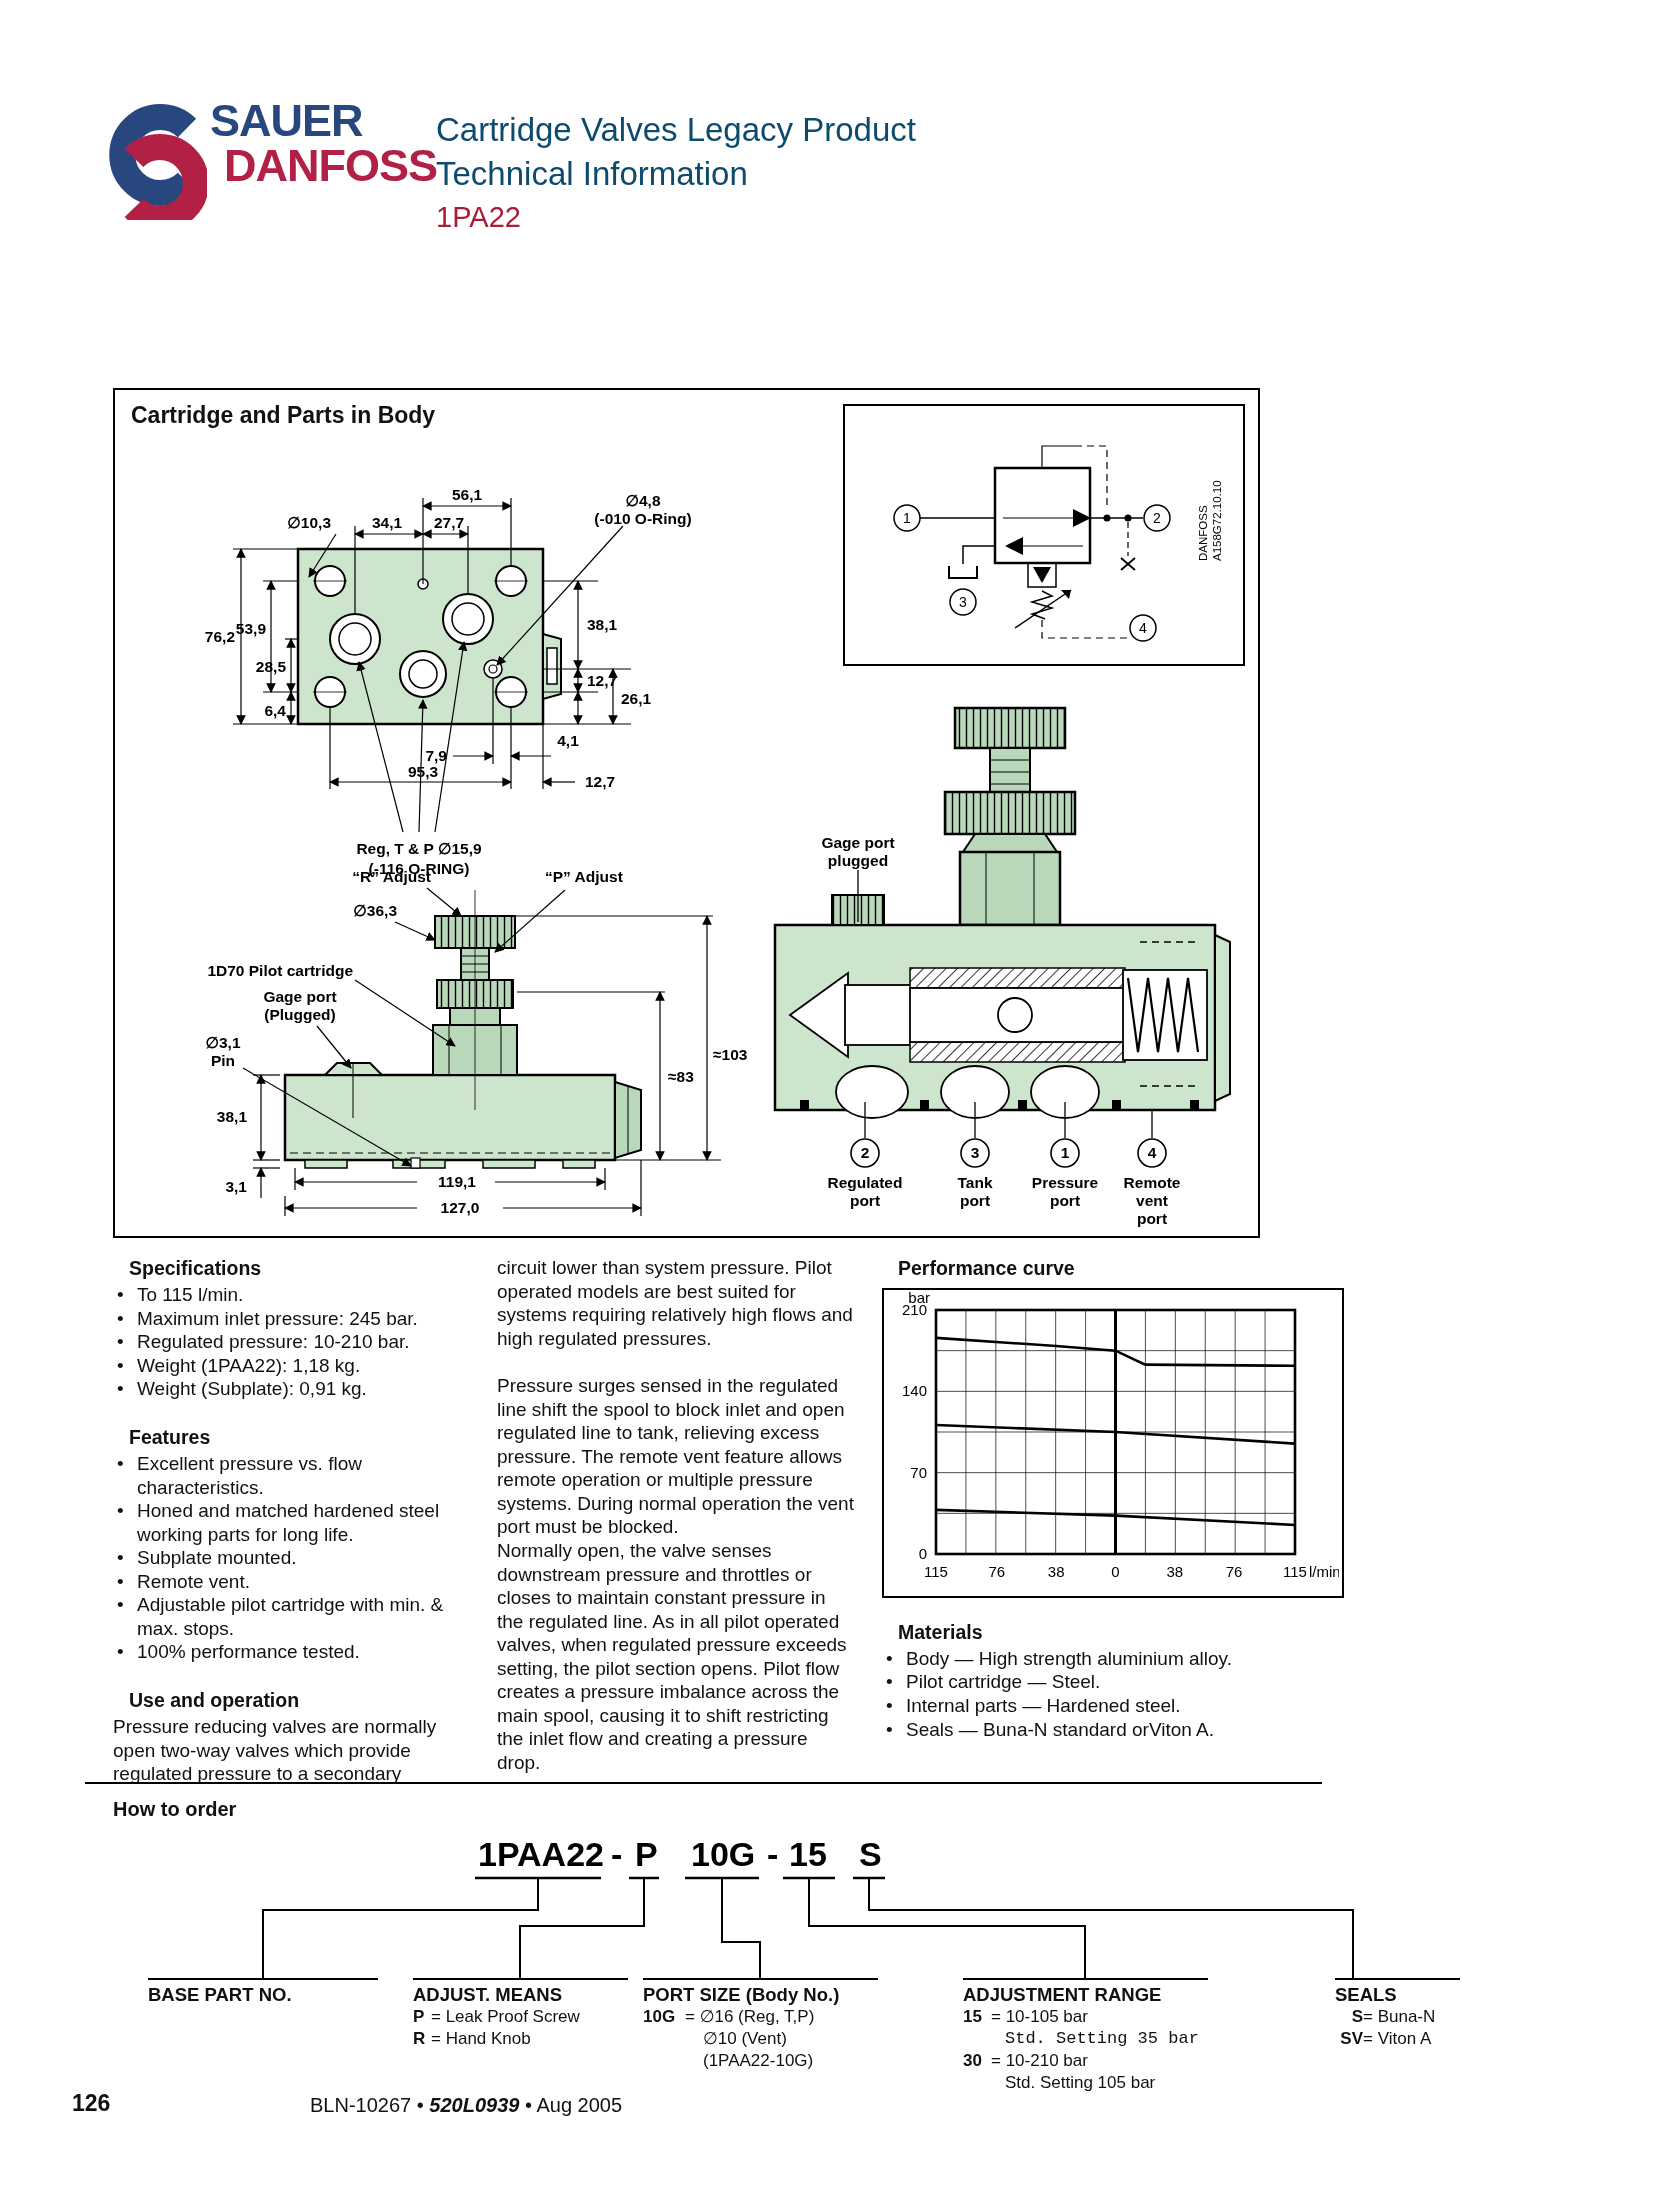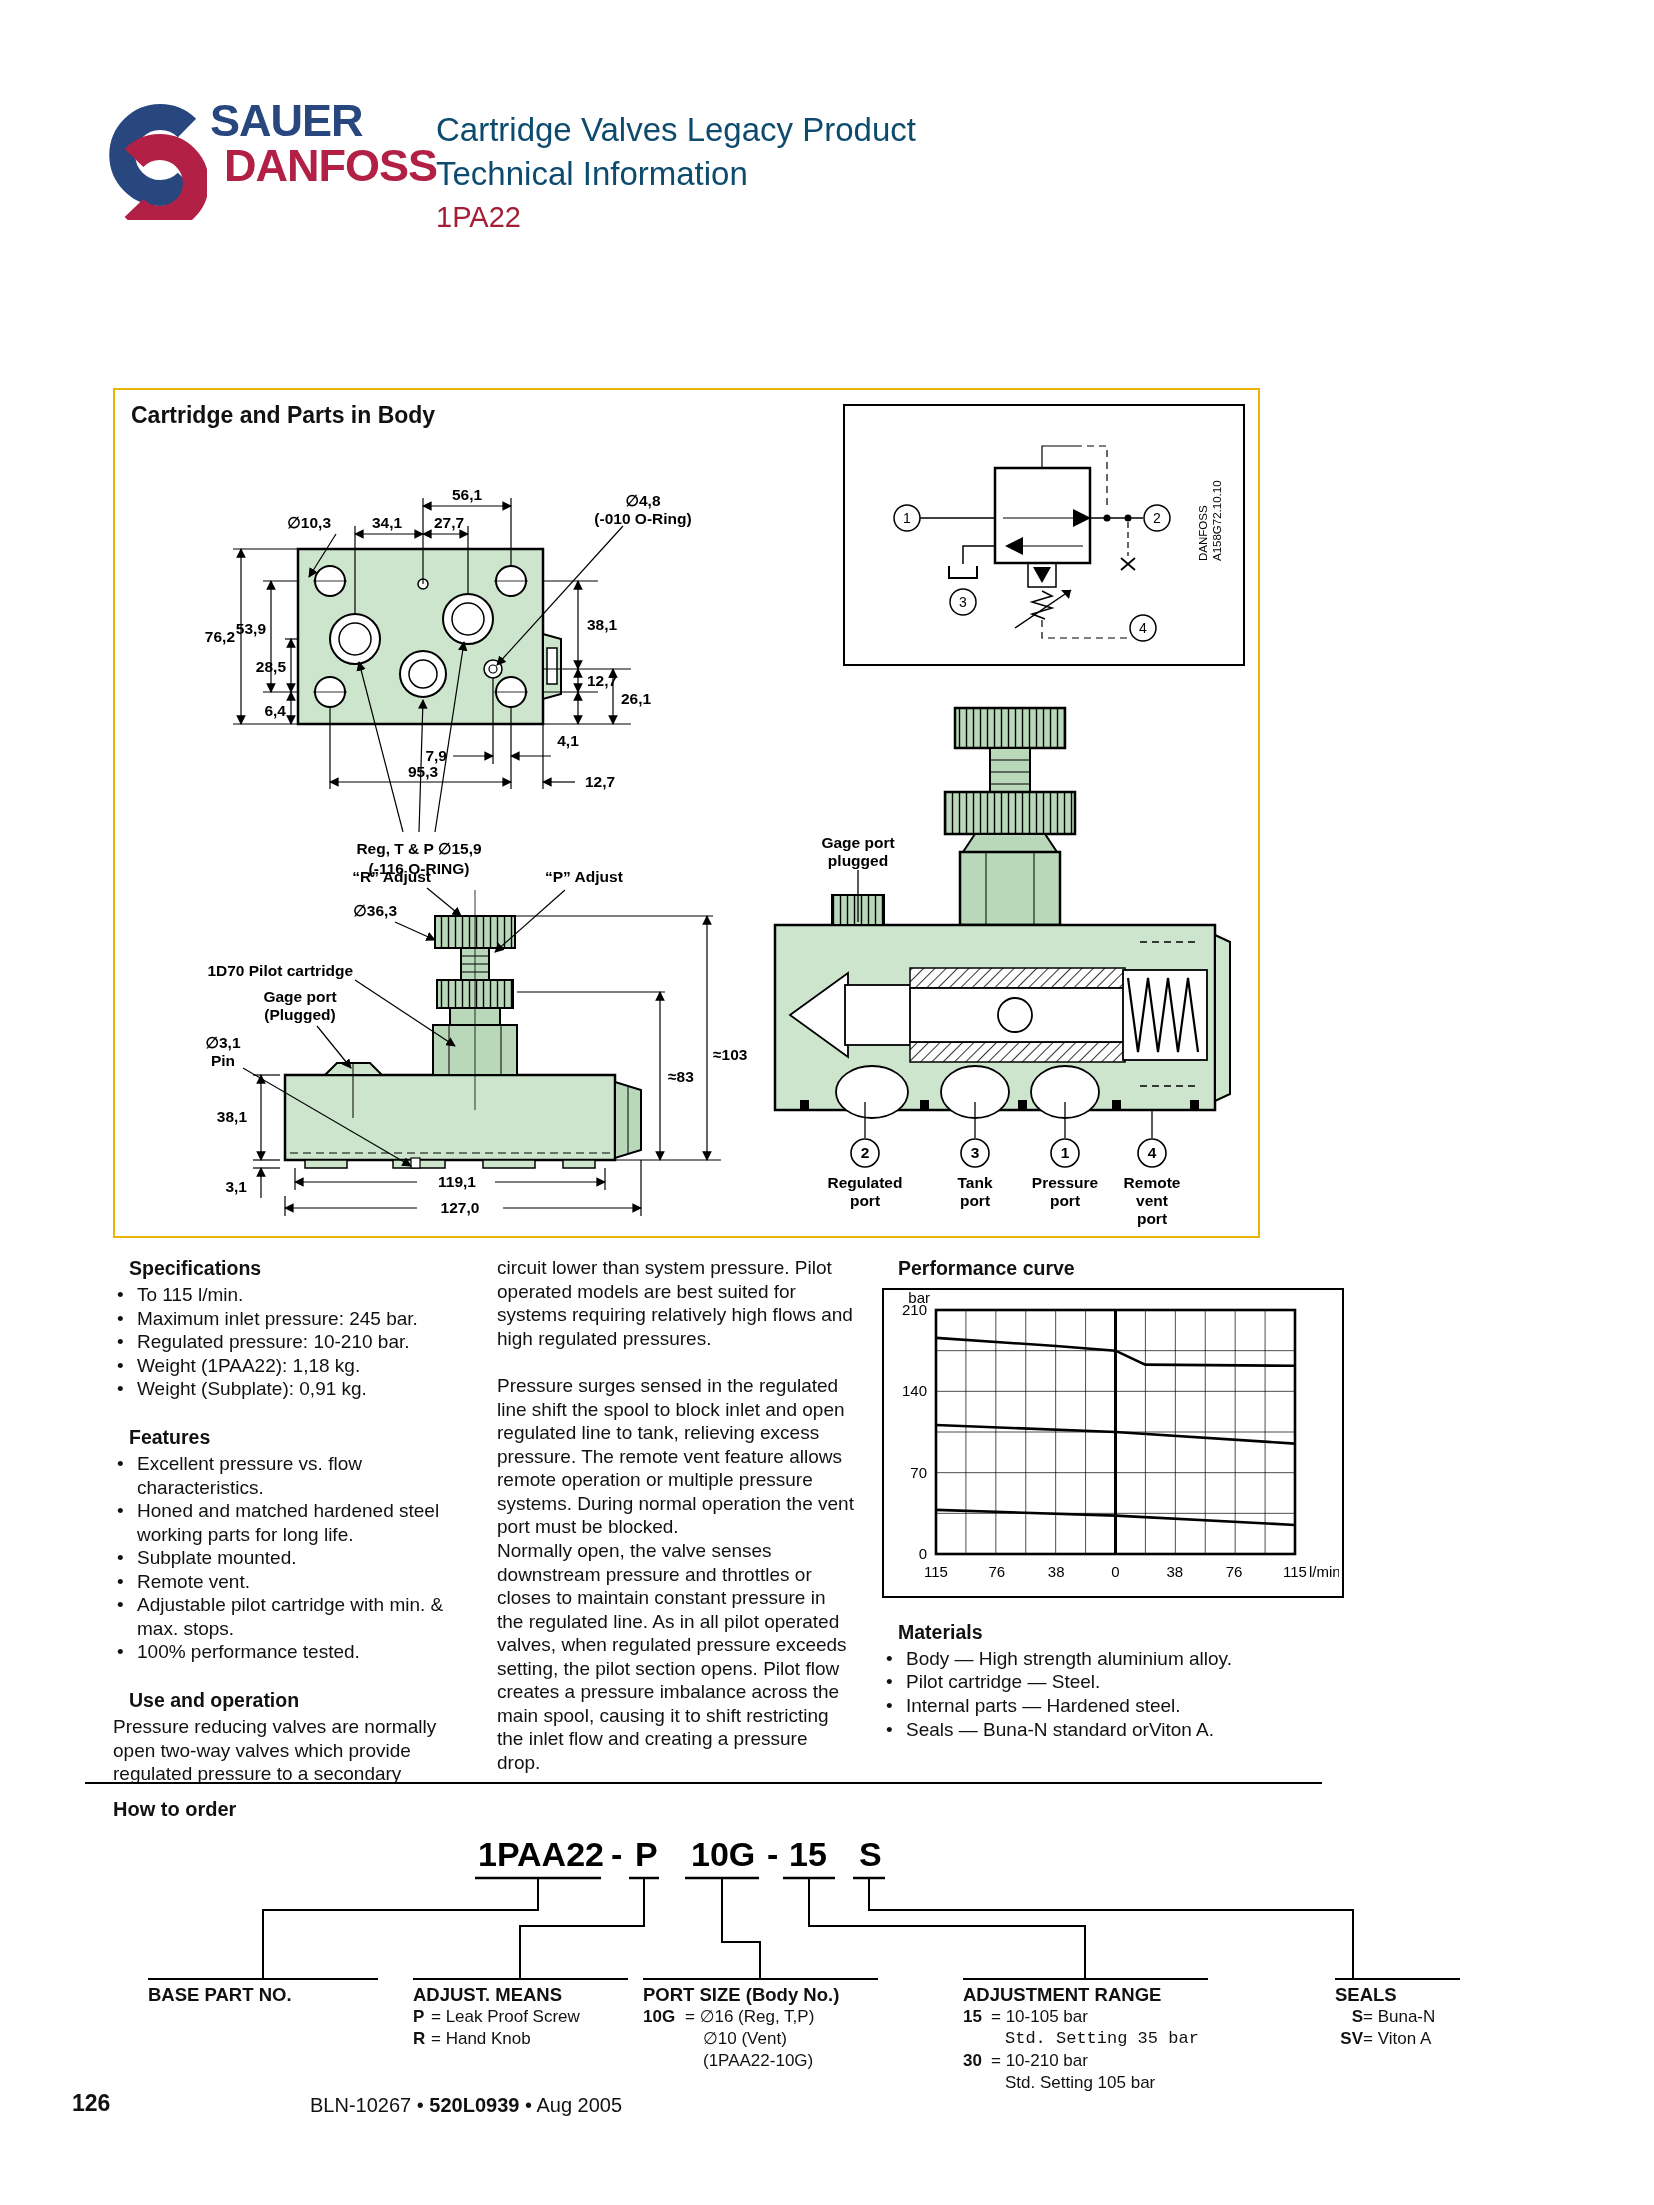--- a/index.html
+++ b/index.html
@@ -7,21 +7,21 @@
   .abs{position:absolute;}
   
   #logo{left:92px;top:98px;width:330px;height:125px;}
   #logo-text{position:absolute;left:118px;top:2px;line-height:0.95;}
   .logo-w1{font-size:45px;font-weight:800;color:#27477e;letter-spacing:-1px;display:block;}
   .logo-w2{font-size:45px;font-weight:800;color:#b22045;letter-spacing:-1px;display:block;margin-left:14px;margin-top:2px;}
   #title-block{left:436px;top:108px;}
   .doc-title{font-size:33px;color:#0c4a6e;line-height:1.32;font-weight:400;}
   .doc-code{font-size:29px;color:#a41e35;margin-top:6px;font-weight:400;}
   
-  #drawing-box{left:113px;top:388px;width:1143px;height:846px;border:2px solid #eab308;}
+  #drawing-box{left:113px;top:388px;width:1143px;height:846px;border:2px solid #000000;}
   #drawing-title{position:absolute;left:16px;top:12px;font-size:23px;font-weight:bold;}
   #schematic-frame{position:absolute;left:728px;top:14px;width:398px;height:258px;border:2px solid #000;}
   svg text{fill:#000;}
   
   .h3{font-size:19.5px;font-weight:bold;margin:0 0 3px 16px;}
   .coltext{font-size:19px;line-height:1.24;}
   ul.bl{list-style:none;margin:0 0 0 0;padding:0;}
   ul.bl li{padding-left:24px;position:relative;margin:0;}
   ul.bl li::before{content:"•";position:absolute;left:4px;top:0;}
   #col1{left:113px;top:1256px;width:352px;}
@@ -40,21 +40,21 @@
   #order-svg{position:absolute;left:0;top:28px;}
   .order-cat{position:absolute;top:180px;border-top:2.5px solid #000;padding-top:4px;}
   .cat-title{font-size:18.5px;font-weight:bold;white-space:nowrap;}
   .order-line{display:flex;font-size:17px;line-height:1.3;}
   .order-line .k{font-weight:bold;flex:0 0 auto;}
   .order-line .v{}
   .kw1 .k{width:18px;} .kw2 .k{width:42px;} .kw3 .k{width:28px;} .kw4 .k{width:28px;}
   
   #page-number{left:72px;top:2090px;font-size:23px;font-weight:bold;}
   #doc-ref{left:310px;top:2094px;font-size:20px;}
-  #doc-ref b{font-weight:bold;}
+  #doc-ref b{font-weight:bold;font-style:italic;}
 </style>
 </head>
 <body>
 
 <div class="abs" id="logo">
   <svg width="115" height="122" viewBox="0 0 115 122">
     <path d="M95,30 A38,38 0 1 0 95,84" fill="none" stroke="#27477e" stroke-width="26"></path>
     <path d="M30,96 A36,36 0 1 0 30,46" fill="none" stroke="#b22045" stroke-width="26" transform="translate(12,14)"></path>
   </svg>
   <div id="logo-text">

